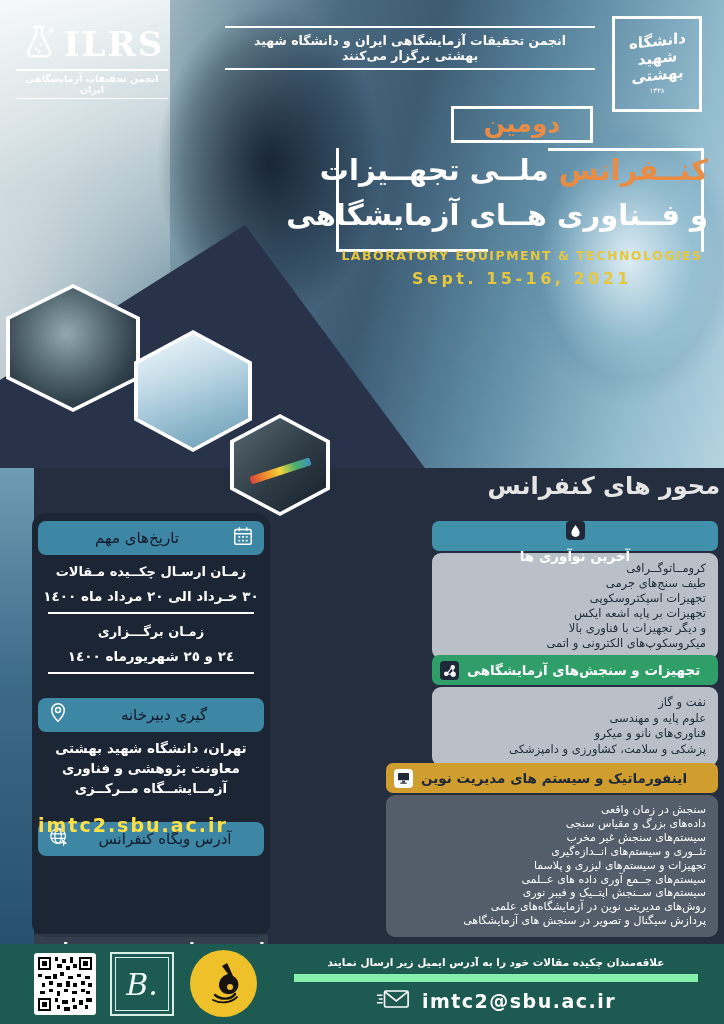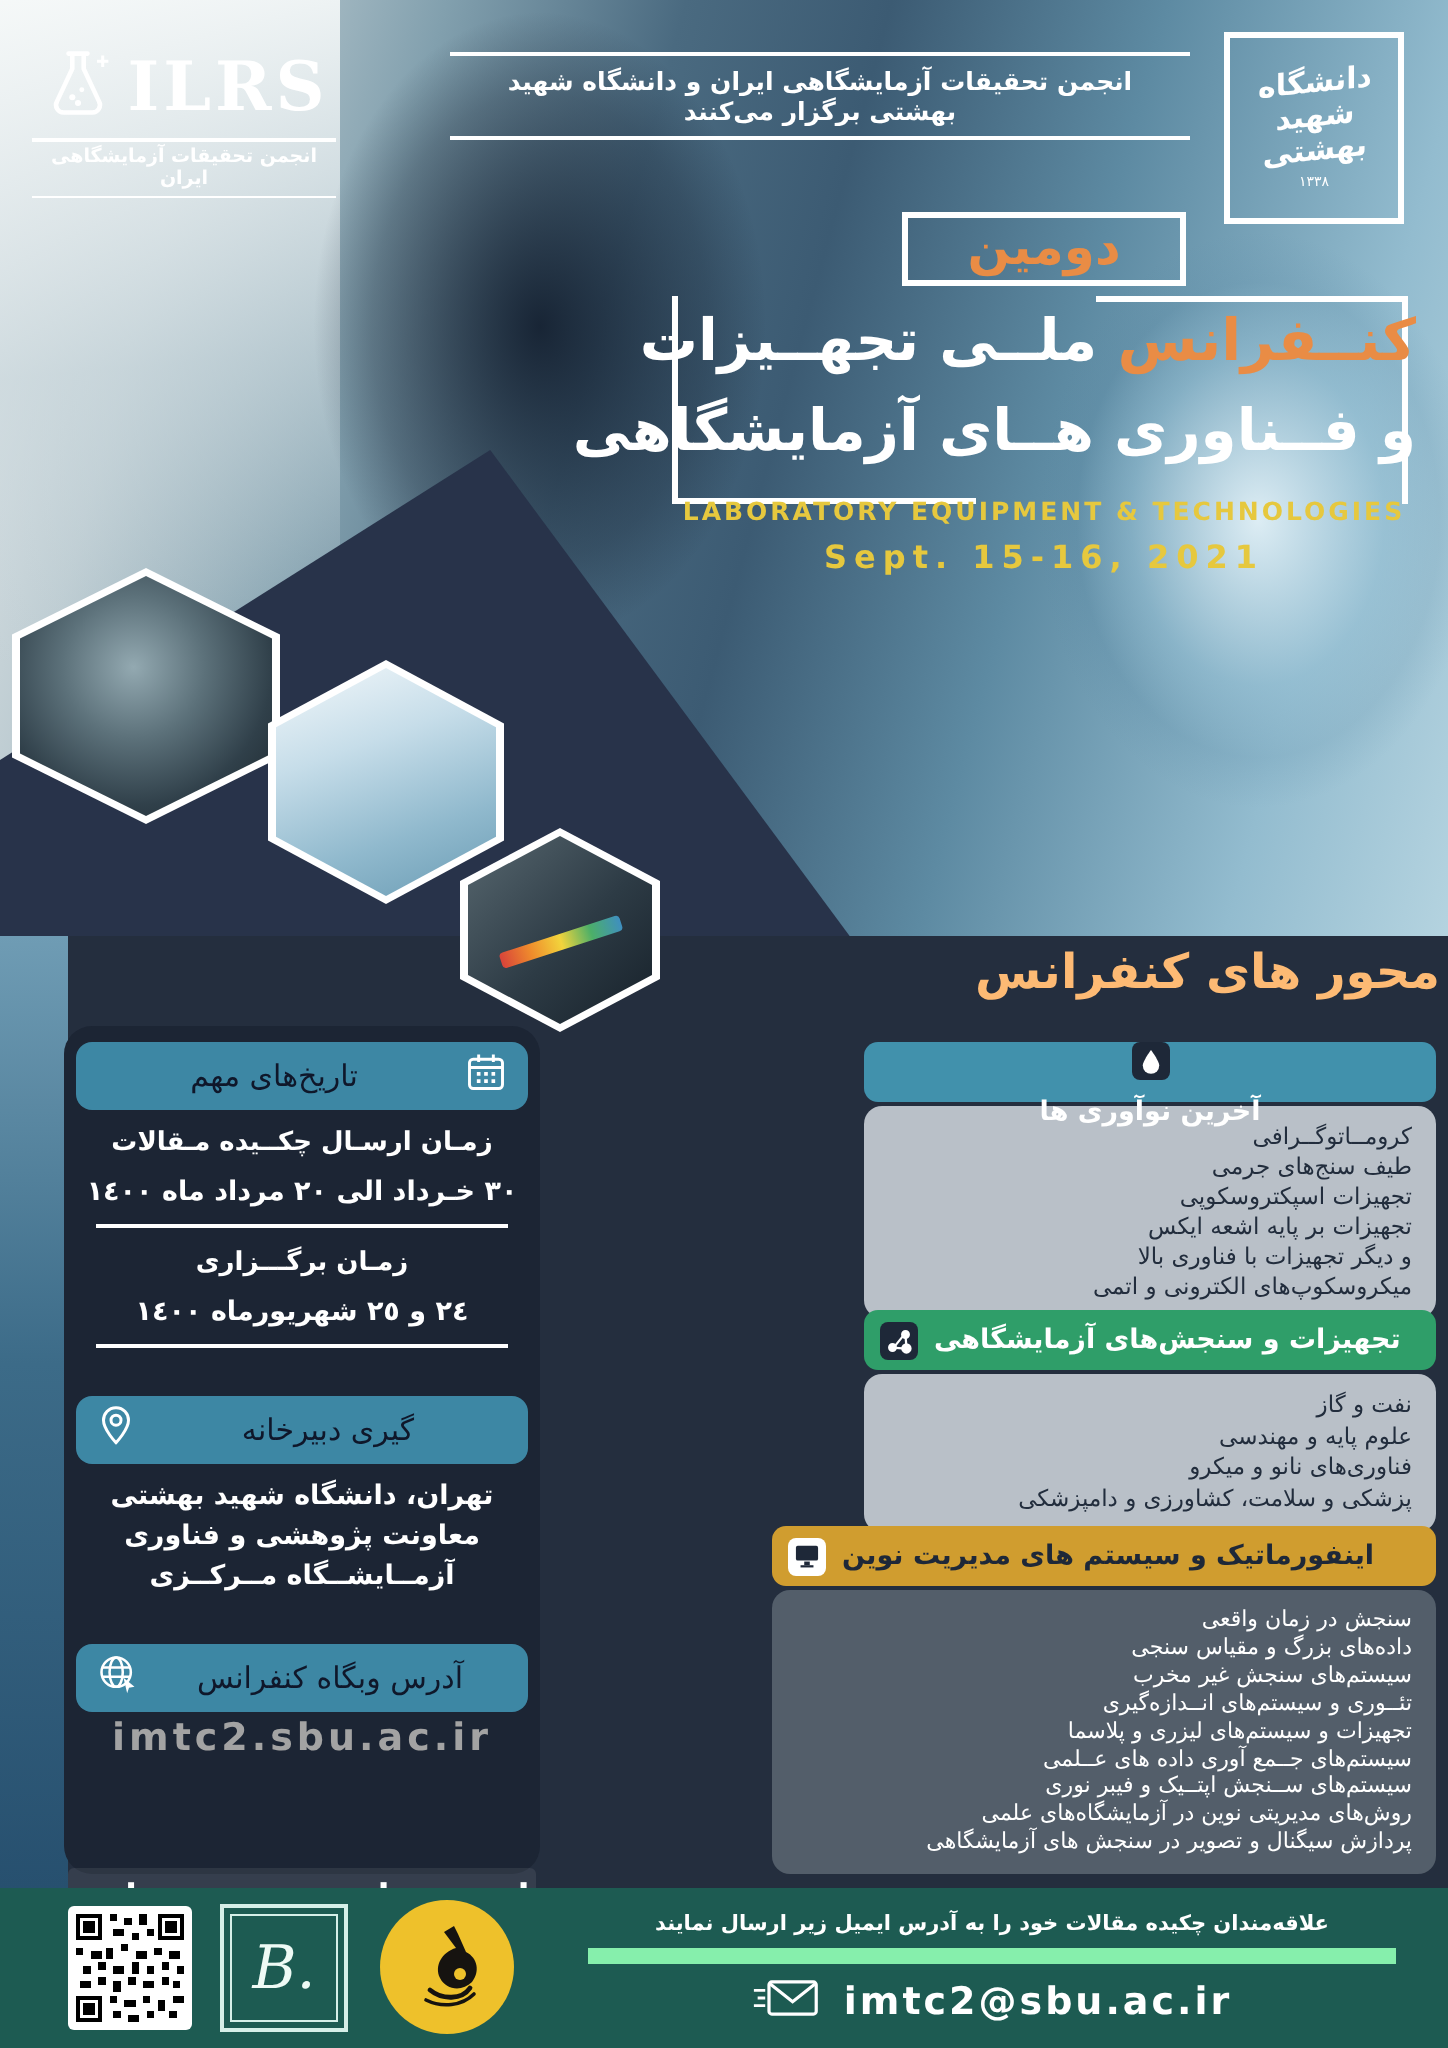--- a/index.html
+++ b/index.html
@@ -69,21 +69,21 @@
   .hex1 .in{background:radial-gradient(circle at 45% 38%,#93a9b1 0%,#5c717a 35%,#30404a 68%,#1c262c 100%);}
   .hex2{left:134px;top:330px;width:118px;height:122px;}
   .hex2 .in{background:linear-gradient(160deg,#ecf4f8 5%,#c6dde9 35%,#90b9cd 70%,#6b9cb4 100%);}
   .hex3{left:230px;top:414px;width:100px;height:102px;}
   .hex3 .in{background:linear-gradient(135deg,#57676f 0%,#2d3b45 55%,#17212a 100%);}
   .rainbow{position:absolute;left:16%;top:52%;width:68%;height:8px;transform:rotate(-18deg);
     border-radius:2px;background:linear-gradient(90deg,#d8433a,#ef8c2c,#f2d43c,#4caf68,#3f8fc0);}
 
   
   .topics-heading{position:absolute;left:430px;top:472px;width:290px;text-align:right;
-    color:#fdba74;font-size:24px;font-weight:bold;}
+    color:#e5e5e5;font-size:24px;font-weight:bold;}
   .tbox{position:absolute;}
   .tbox-head{height:30px;border-radius:7px;display:flex;align-items:center;gap:8px;
     padding:0 8px;color:#fff;font-weight:bold;font-size:13.5px;}
   .tbox-head.gold{color:#1e2838;}
   .icon-sq{width:19px;height:19px;border-radius:4px;background:#1e2838;flex:none;
     display:flex;align-items:center;justify-content:center;}
   .icon-sq.white{background:#fff;}
   .tbox-body{border-radius:9px;margin-top:2px;padding:8px 12px 9px;text-align:right;color:var(--navytext);}
   .tbox1{left:432px;top:521px;width:286px;}
   .tbox1 .tbox-head{background:var(--teal);flex-direction:column;}
@@ -102,22 +102,22 @@
   .lhead .grow{flex:1;text-align:center;}
   .lh-dates{top:521px;}
   .lh-secr{top:698px;}
   .lh-web{top:822px;}
   .dates{position:absolute;left:38px;top:560px;width:226px;text-align:center;color:#fff;}
   .d-label{font-size:13px;font-weight:bold;line-height:24px;}
   .d-value{font-size:13.5px;font-weight:bold;line-height:24px;letter-spacing:.5px;}
   .d-div{border-bottom:2px solid #fff;margin:4px 10px 6px;}
   .secr{position:absolute;left:34px;top:738px;width:234px;text-align:center;color:#fff;
     font-size:13.5px;font-weight:bold;line-height:20px;}
-  .url{position:absolute;left:38px;top:858px;width:226px;text-align:center;
-    font-size:19px;font-weight:bold;letter-spacing:2px;color:#a3a3a3;}
+  .url{position:absolute;left:38px;top:814px;width:226px;
+    font-size:19px;font-weight:bold;letter-spacing:2px;color:#fde047;}
   .vnote{position:absolute;left:34px;top:886px;width:234px;text-align:center;font-size:17px;
     color:#fff;background:rgba(255,255,255,.08);padding:5px 0;border-radius:3px;font-weight:bold;margin-top:48px;}
 
   
   .footer{position:absolute;left:0;right:0;bottom:0;height:80px;background:var(--footer);}
   .qr{position:absolute;left:34px;top:9px;width:62px;height:62px;background:#fff;border-radius:3px;padding:4px;}
   .blogo{position:absolute;left:110px;top:8px;width:64px;height:64px;border:2px solid #d6efe8;
     display:flex;align-items:center;justify-content:center;}
   .blogo .innerb{border:1px solid #d6efe8;width:54px;height:54px;display:flex;align-items:center;
     justify-content:center;font-family:"DejaVu Serif",serif;font-style:italic;font-size:30px;color:#eefaf5;}

